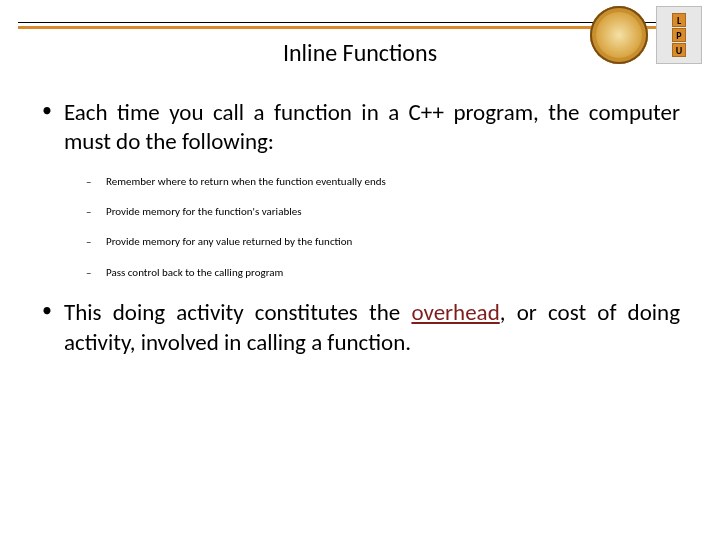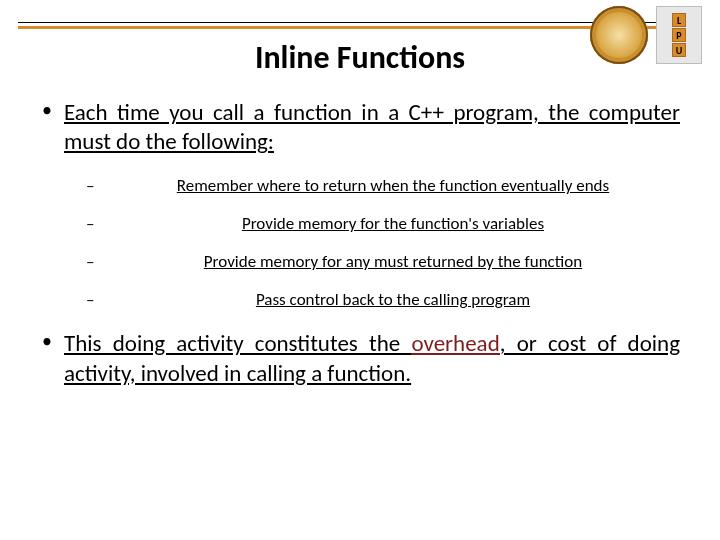--- a/index.html
+++ b/index.html
@@ -31,22 +31,22 @@
     right: 18px;
     height: 3px;
     background: #d98b2b;
   }
   .title {
     position: absolute;
     top: 38px;
     left: 0;
     right: 0;
     text-align: center;
-    font-weight: 700;
-    font-size: 32px;
+    font-weight: 400;
+    font-size: 24px;
     color: #000;
   }
   .logo-seal {
     position: absolute;
     top: 6px;
     right: 72px;
     width: 58px;
     height: 58px;
     border-radius: 50%;
     background: radial-gradient(circle at 50% 50%, #f4e1a6 0%, #d9a441 55%, #8a5a1c 100%);
@@ -77,21 +77,20 @@
     font-weight: 700;
     color: #000;
     border: 1px solid #a86a1c;
   }
   .content {
     padding: 18px 40px 0 40px;
   }
   .bullet-main {
     list-style: none;
     margin: 0;
-    text-decoration: underline;
   }
   .bullet-main > li {
     position: relative;
     padding-left: 24px;
     font-size: 23px;
     line-height: 1.28;
     margin-bottom: 18px;
     text-align: justify;
   }
   .bullet-main > li::before {
@@ -102,24 +101,24 @@
     font-size: 20px;
     color: #000;
   }
   .bullet-sub {
     list-style: none;
     margin: 18px 0 18px 22px;
   }
   .bullet-sub > li {
     position: relative;
     padding-left: 20px;
-    font-size: 17px;
+    font-size: 11px;
     line-height: 1.3;
     margin-bottom: 16px;
-    text-align: center;
+    text-align: left;
   }
   .bullet-sub > li::before {
     content: "–";
     position: absolute;
     left: 0;
     top: 0;
     color: #000;
   }
   .overhead {
     color: #7f1d1d;
@@ -141,21 +140,21 @@
   <div class="title">Inline Functions</div>
 </div>
 
 <div class="content">
   <ul class="bullet-main">
     <li>
       <span>Each time you call a function in a C++ program, the computer must do the following:</span>
       <ul class="bullet-sub">
         <li>Remember where to return when the function eventually ends</li>
         <li>Provide memory for the function's variables</li>
-        <li>Provide memory for any must returned by the function</li>
+        <li>Provide memory for any value returned by the function</li>
         <li>Pass control back to the calling program</li>
       </ul>
     </li>
     <li>
       <span>This doing activity constitutes the </span><span class="overhead">overhead</span><span>, or cost of doing activity, involved in calling a function.</span>
     </li>
   </ul>
 </div>
 
 </body></html>

